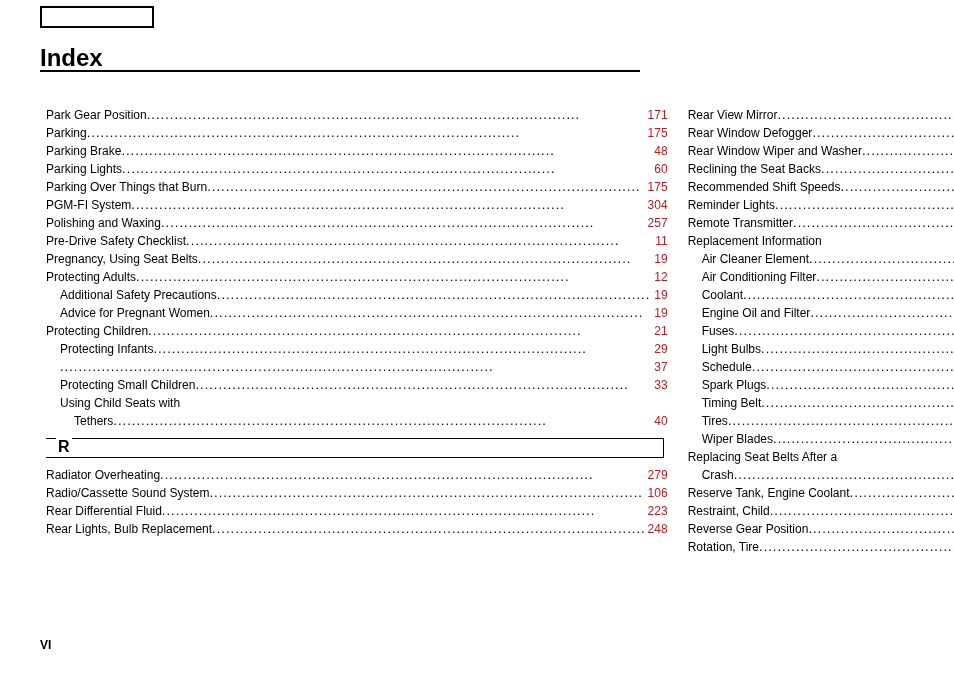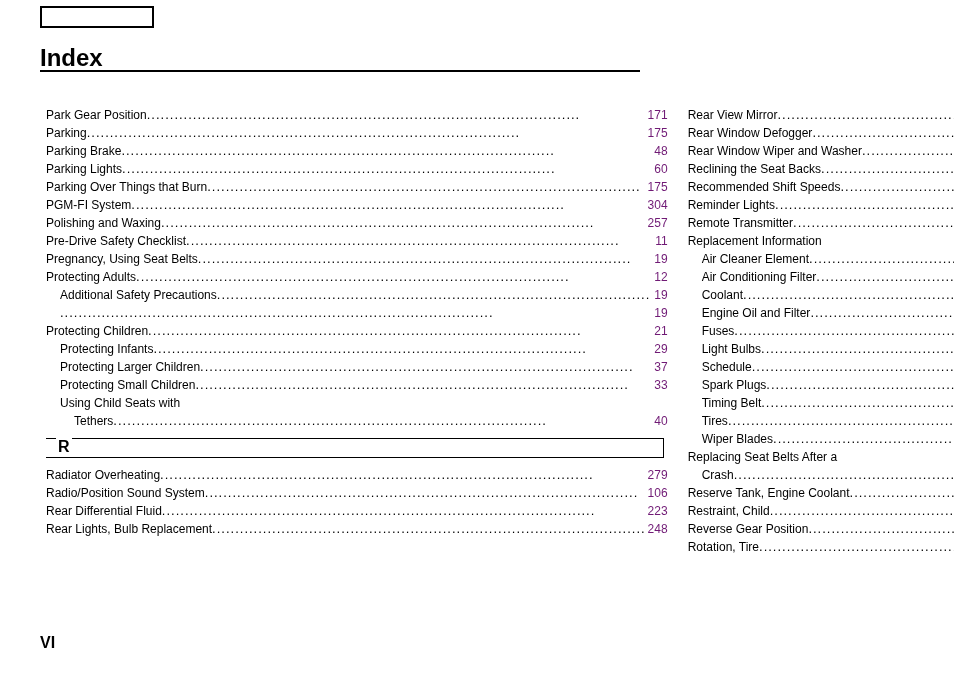--- a/index.html
+++ b/index.html
@@ -74,21 +74,21 @@
     color: #000;
     letter-spacing: 1px;
     font-size: 13px;
     min-width: 4px;
   }
   .dots::before {
     content: "..............................................................................................";
   }
   .page {
     flex: 0 0 auto;
-    color: #701a75;
+    color: #b91c1c;
     padding-left: 2px;
     text-align: center;
   }
   .section-header {
     margin: 8px 0 6px 0;
     height: 22px;
     position: relative;
   }
   .section-box {
     position: absolute;
@@ -105,21 +105,21 @@
     top: 0;
     font-size: 16px;
     font-weight: bold;
     background: #fff;
     padding: 0 2px;
   }
   .footer {
     position: absolute;
     left: 40px;
     bottom: 22px;
-    font-size: 16px;
+    font-size: 12px;
     font-weight: bold;
   }
 </style>
 </head>
 <body>
 
 <div class="top-box"></div>
 <div class="title">Index</div>
 <div class="title-line"></div>
 
@@ -174,35 +174,35 @@
         <span class="label">Protecting Adults</span>
         <span class="dots"></span>
         <span class="page">12</span>
       </div>
       <div class="entry indent1">
         <span class="label">Additional Safety Precautions</span>
         <span class="dots"></span>
         <span class="page">19</span>
       </div>
       <div class="entry indent1">
+        <span class="label">Advice for Pregnant Women</span>
         <span class="dots"></span>
         <span class="page">19</span>
       </div>
       <div class="entry">
         <span class="label">Protecting Children</span>
         <span class="dots"></span>
         <span class="page">21</span>
       </div>
       <div class="entry indent1">
         <span class="label">Protecting Infants</span>
         <span class="dots"></span>
         <span class="page">29</span>
       </div>
       <div class="entry indent1">
-        <span class="label">Protecting Larger Children</span>
         <span class="dots"></span>
         <span class="page">37</span>
       </div>
       <div class="entry indent1">
         <span class="label">Protecting Small Children</span>
         <span class="dots"></span>
         <span class="page">33</span>
       </div>
       <div class="entry indent1">
         <span class="label">Using Child Seats with</span>
@@ -215,21 +215,21 @@
       <div class="section-header">
         <div class="section-box"></div>
         <div class="section-letter">R</div>
       </div>
       <div class="entry">
         <span class="label">Radiator Overheating</span>
         <span class="dots"></span>
         <span class="page">279</span>
       </div>
       <div class="entry">
-        <span class="label">Radio/Position Sound System</span>
+        <span class="label">Radio/Cassette Sound System</span>
         <span class="dots"></span>
         <span class="page">106</span>
       </div>
       <div class="entry">
         <span class="label">Rear Differential Fluid</span>
         <span class="dots"></span>
         <span class="page">223</span>
       </div>
       <div class="entry">
         <span class="label">Rear Lights, Bulb Replacement</span>

